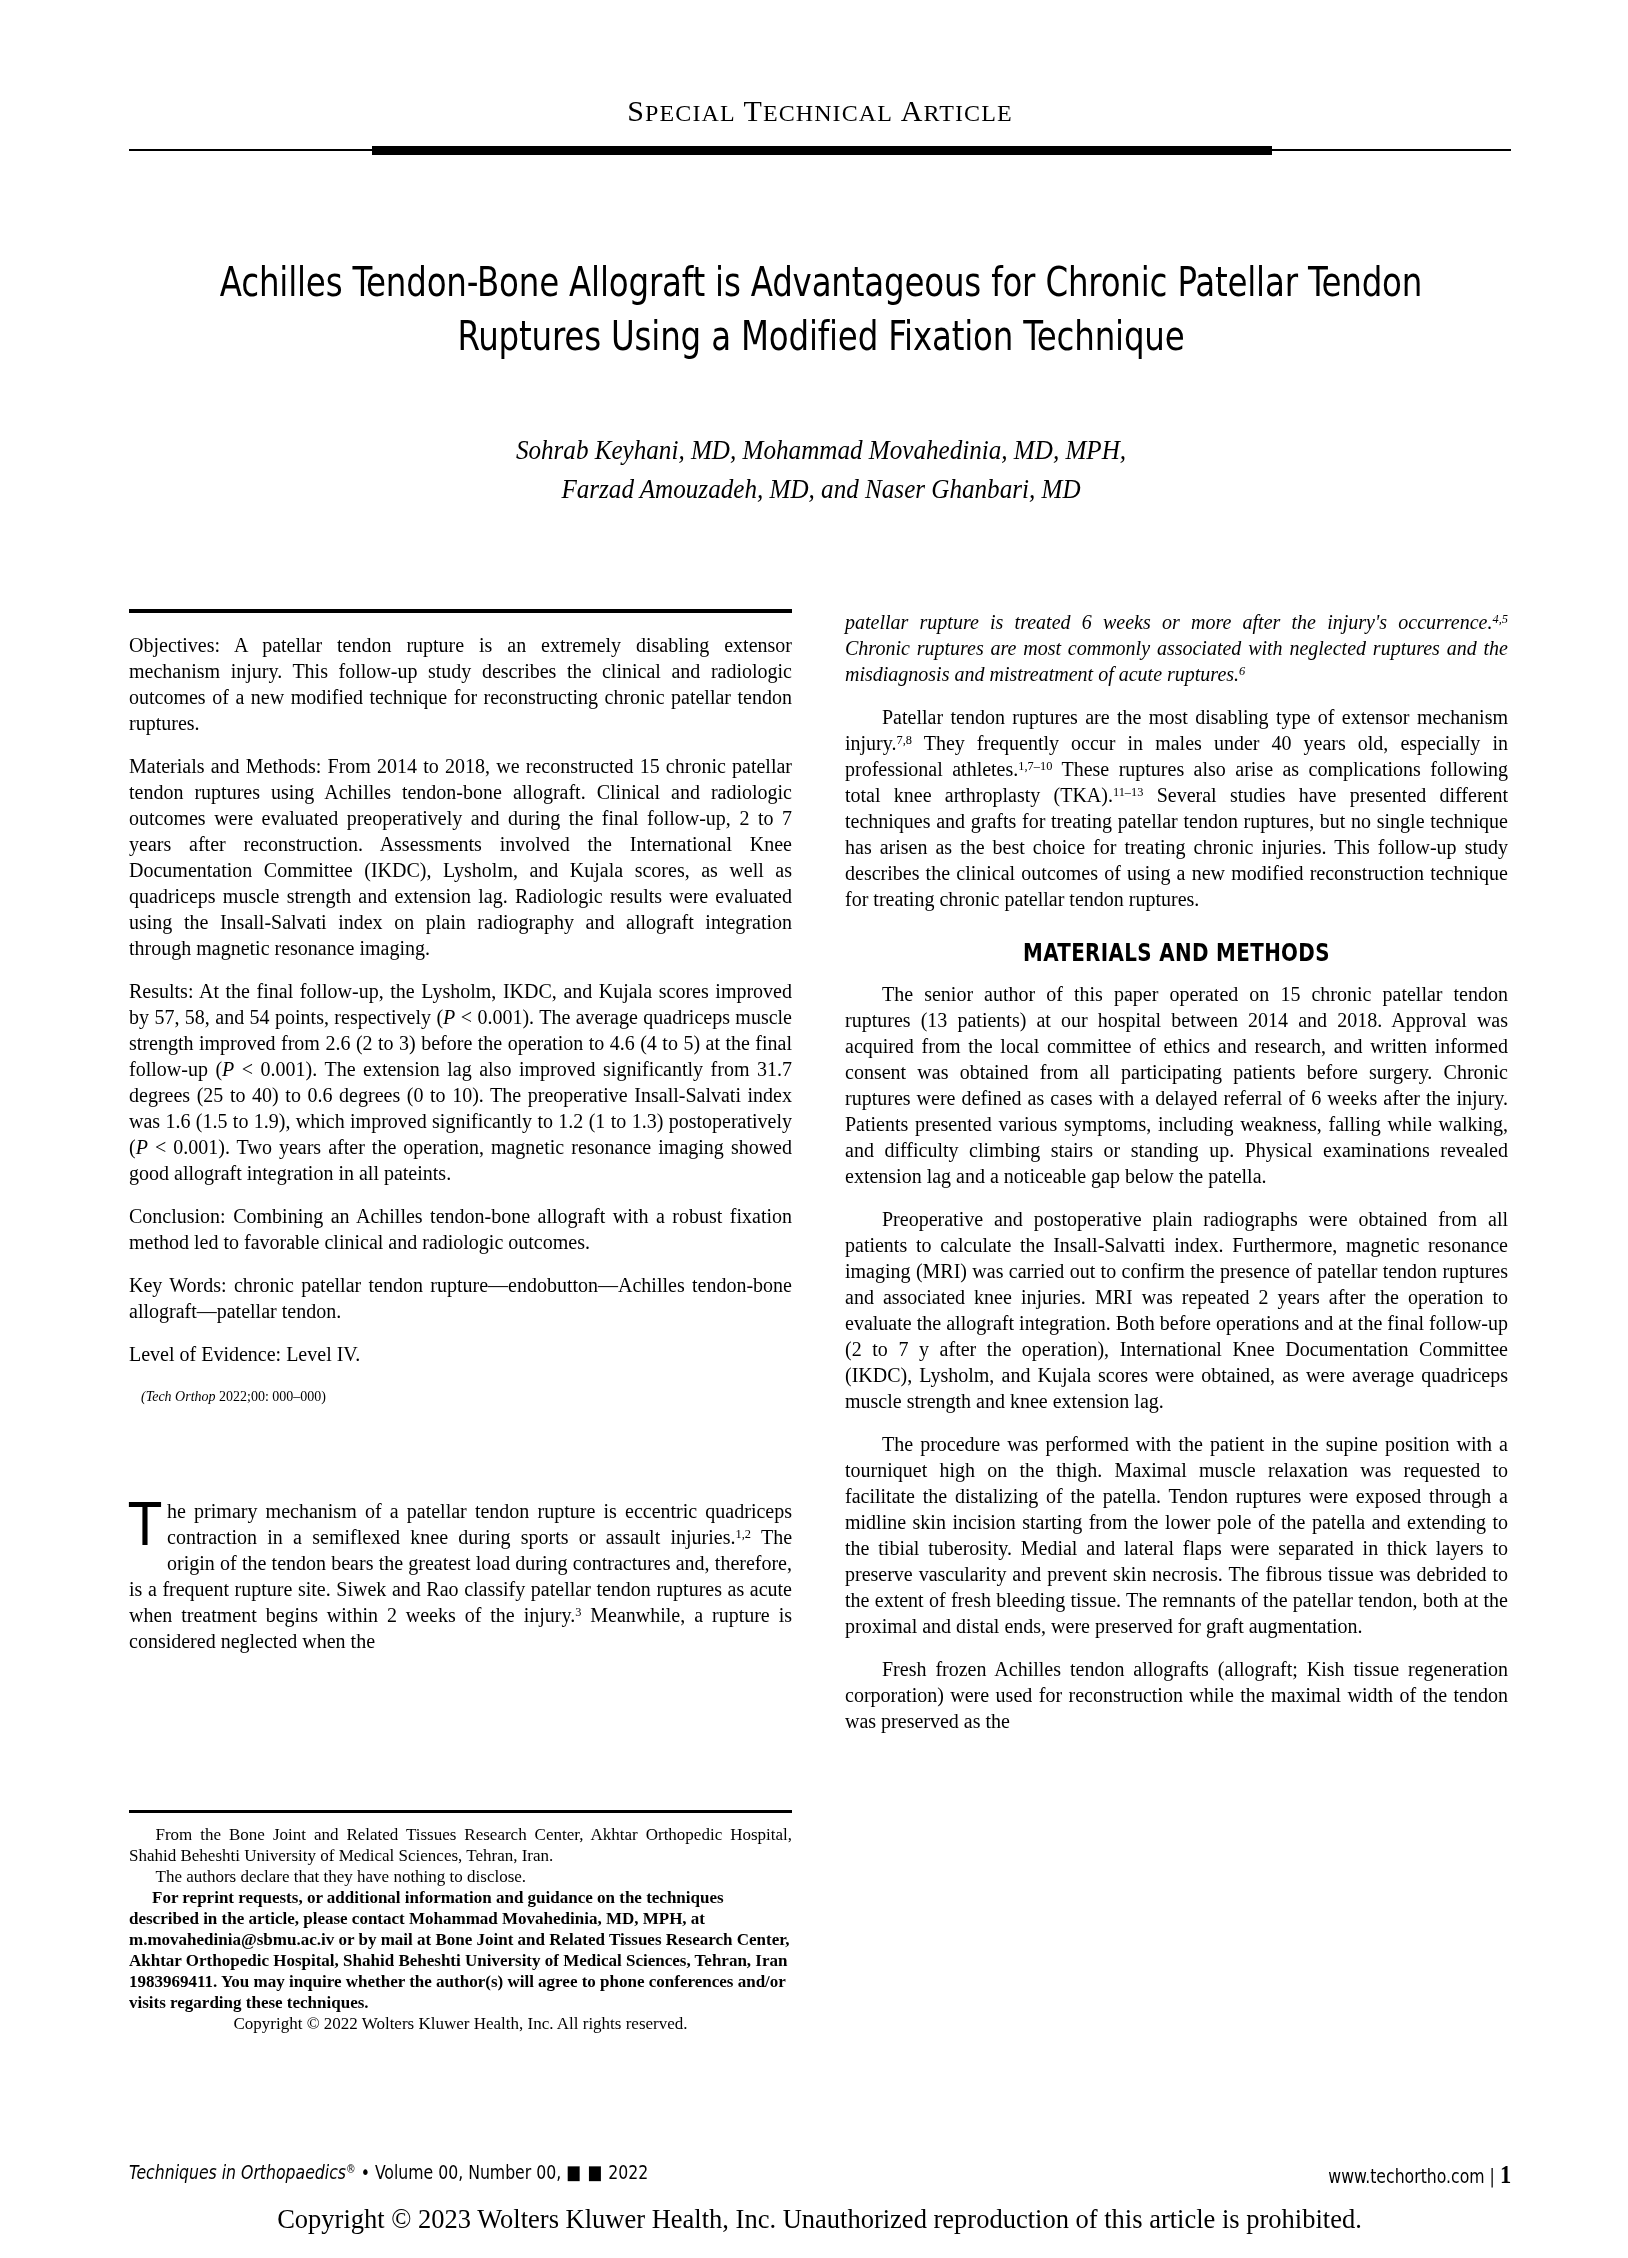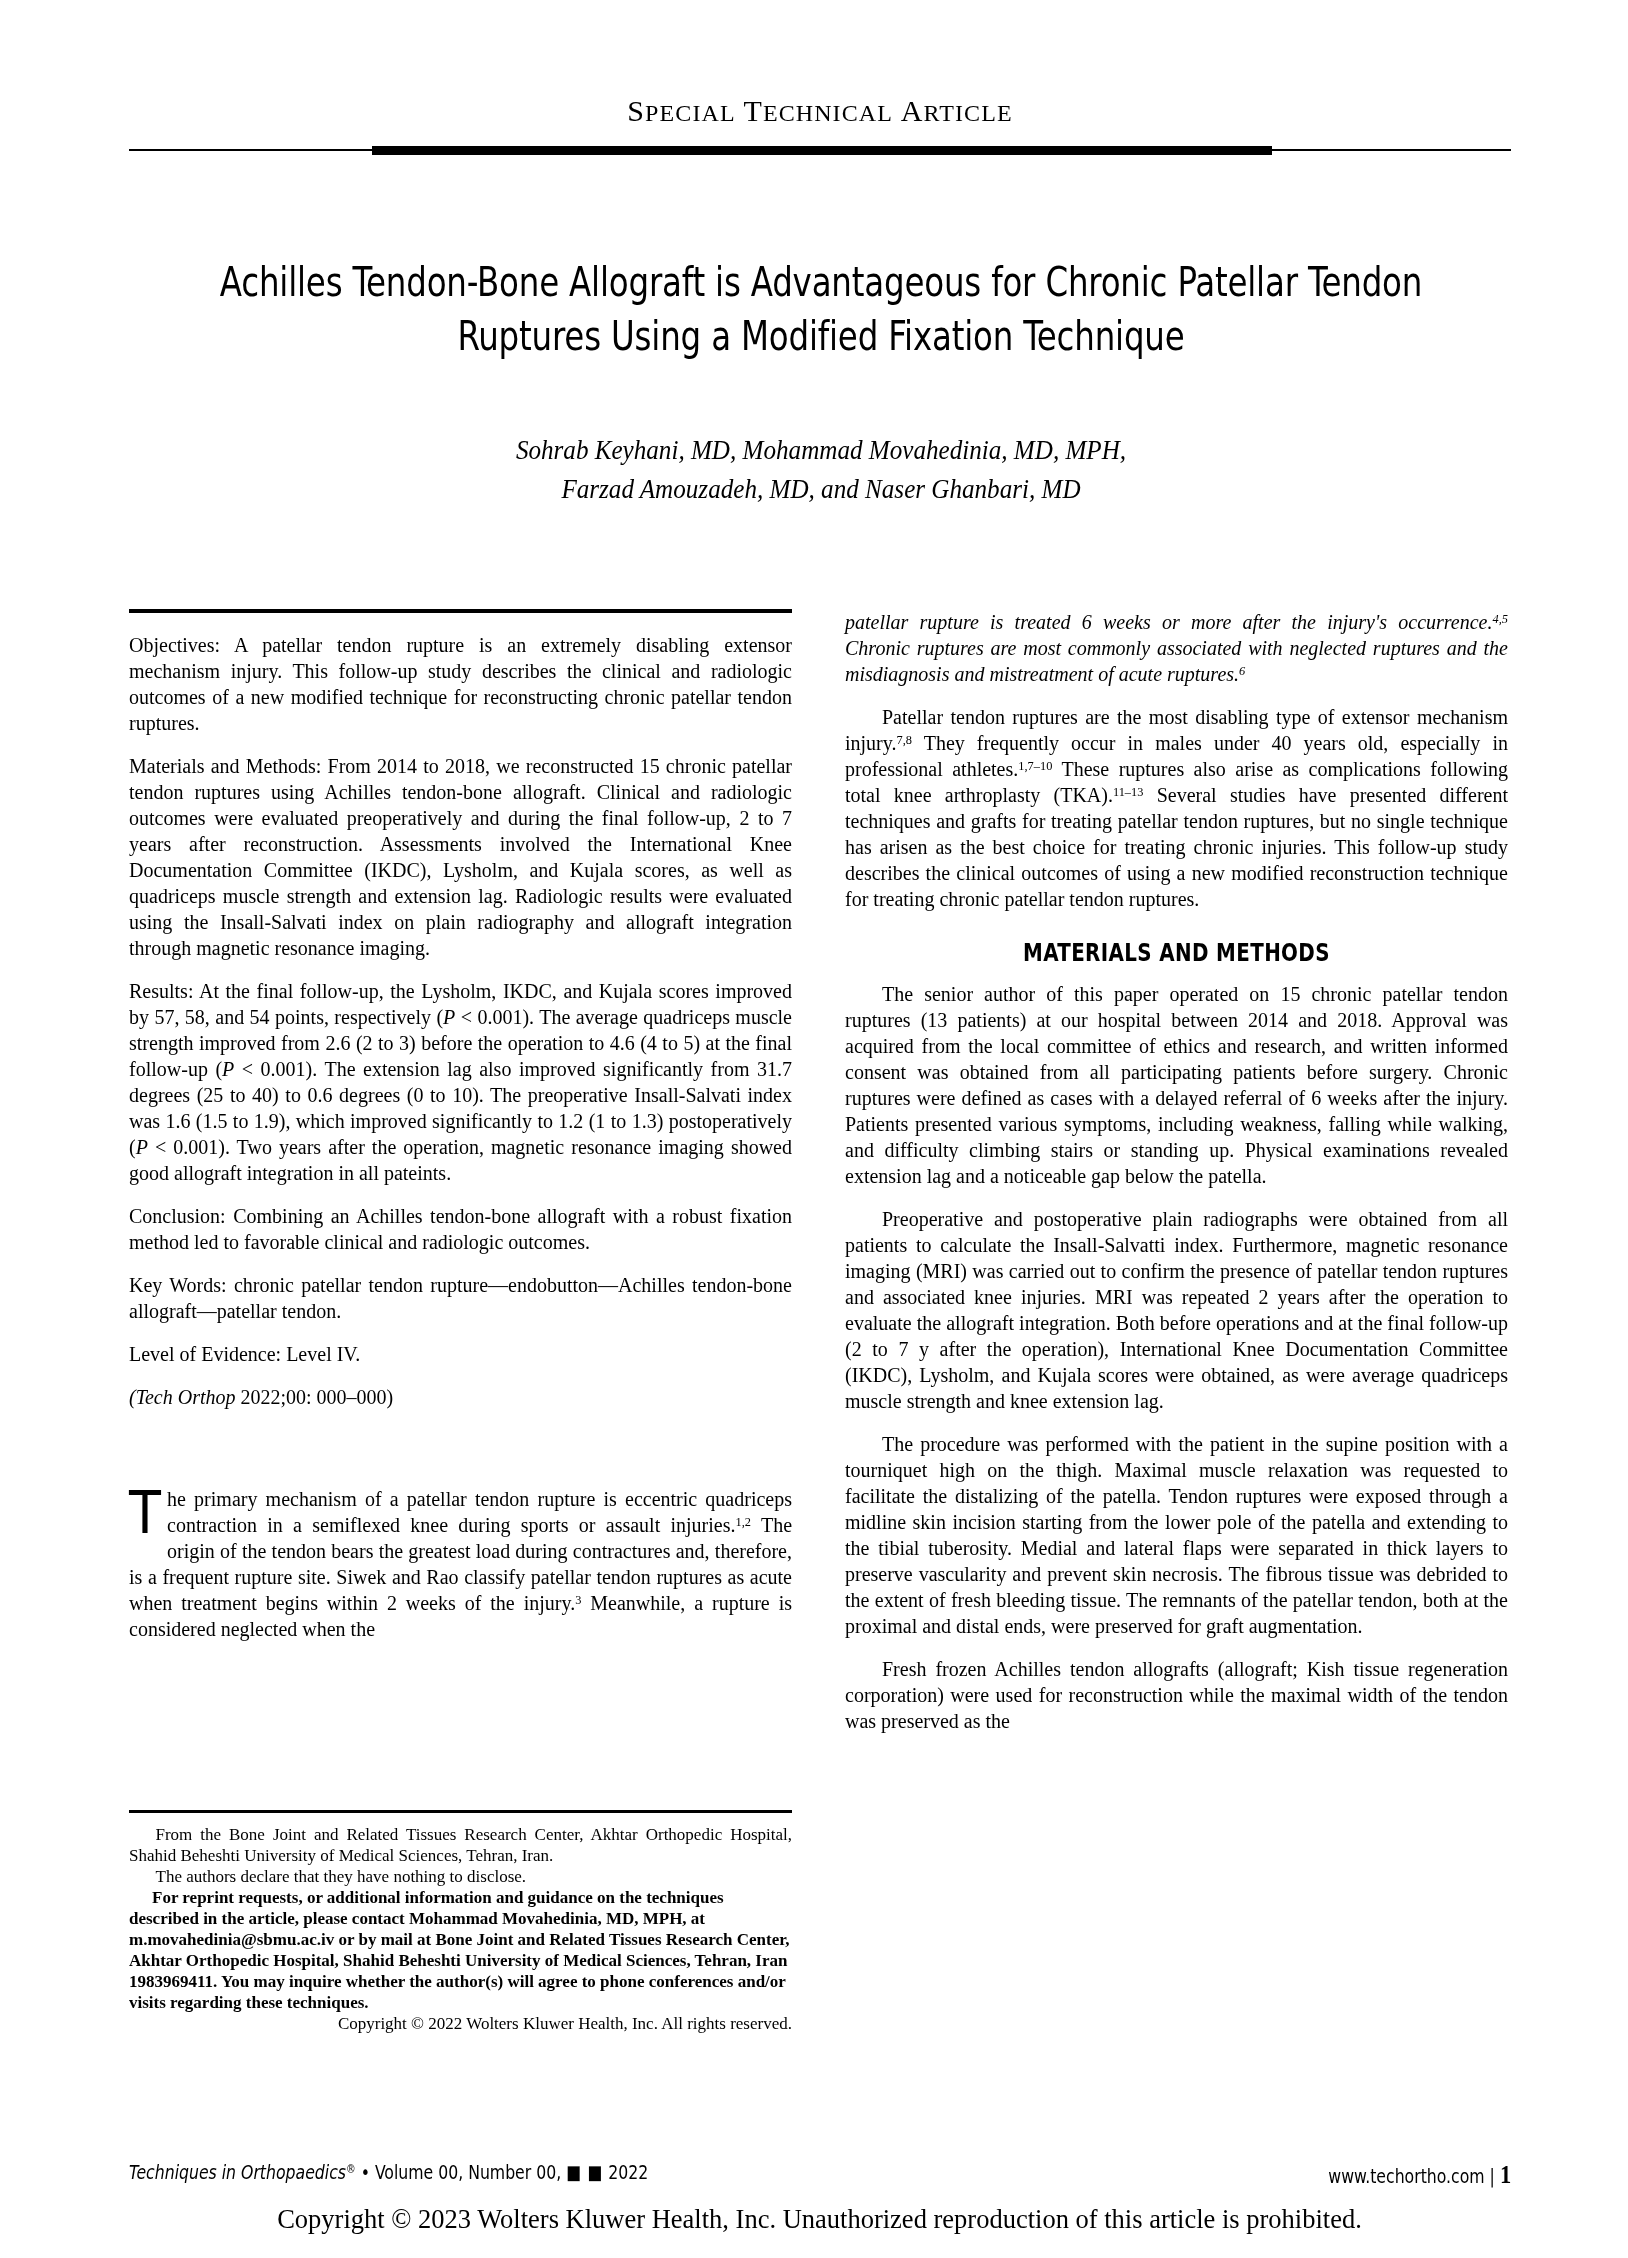--- a/index.html
+++ b/index.html
@@ -127,23 +127,23 @@
   .indent { text-indent: 37px; }
   .noindent { text-indent: 0; font-style: italic; }
 
   sup {
     font-size: 0.62em;
     vertical-align: 0.52em;
     line-height: 0;
   }
 
   .citation {
-    font-size: 20px;
+    font-size: 14px;
     line-height: 26px;
-    margin: 0;
+    margin: 12px;
   }
   .citation i { font-style: italic; }
 
   
   .dropcap-para {
     position: relative;
     font-size: 20px;
     line-height: 26px;
     text-align: justify;
     margin: 0;
@@ -185,21 +185,21 @@
     margin-bottom: 11.5px;
   }
   .fn {
     font-size: 17px;
     line-height: 21px;
     text-align: justify;
     margin: 0;
   }
   .fn.ind { text-indent: 26.5px; }
   .fn.bold { font-weight: 700; text-indent: 23px; text-align: left; }
-  .fn.copy { text-indent: 0; text-align: right; }
+  .fn.copy { text-indent: 0; text-align: center; }
 
   
   .footer {
     position: absolute;
     left: 124px;
     top: 2161px;
     width: 1382px;
     height: 34px;
   }
   .footer-left {

